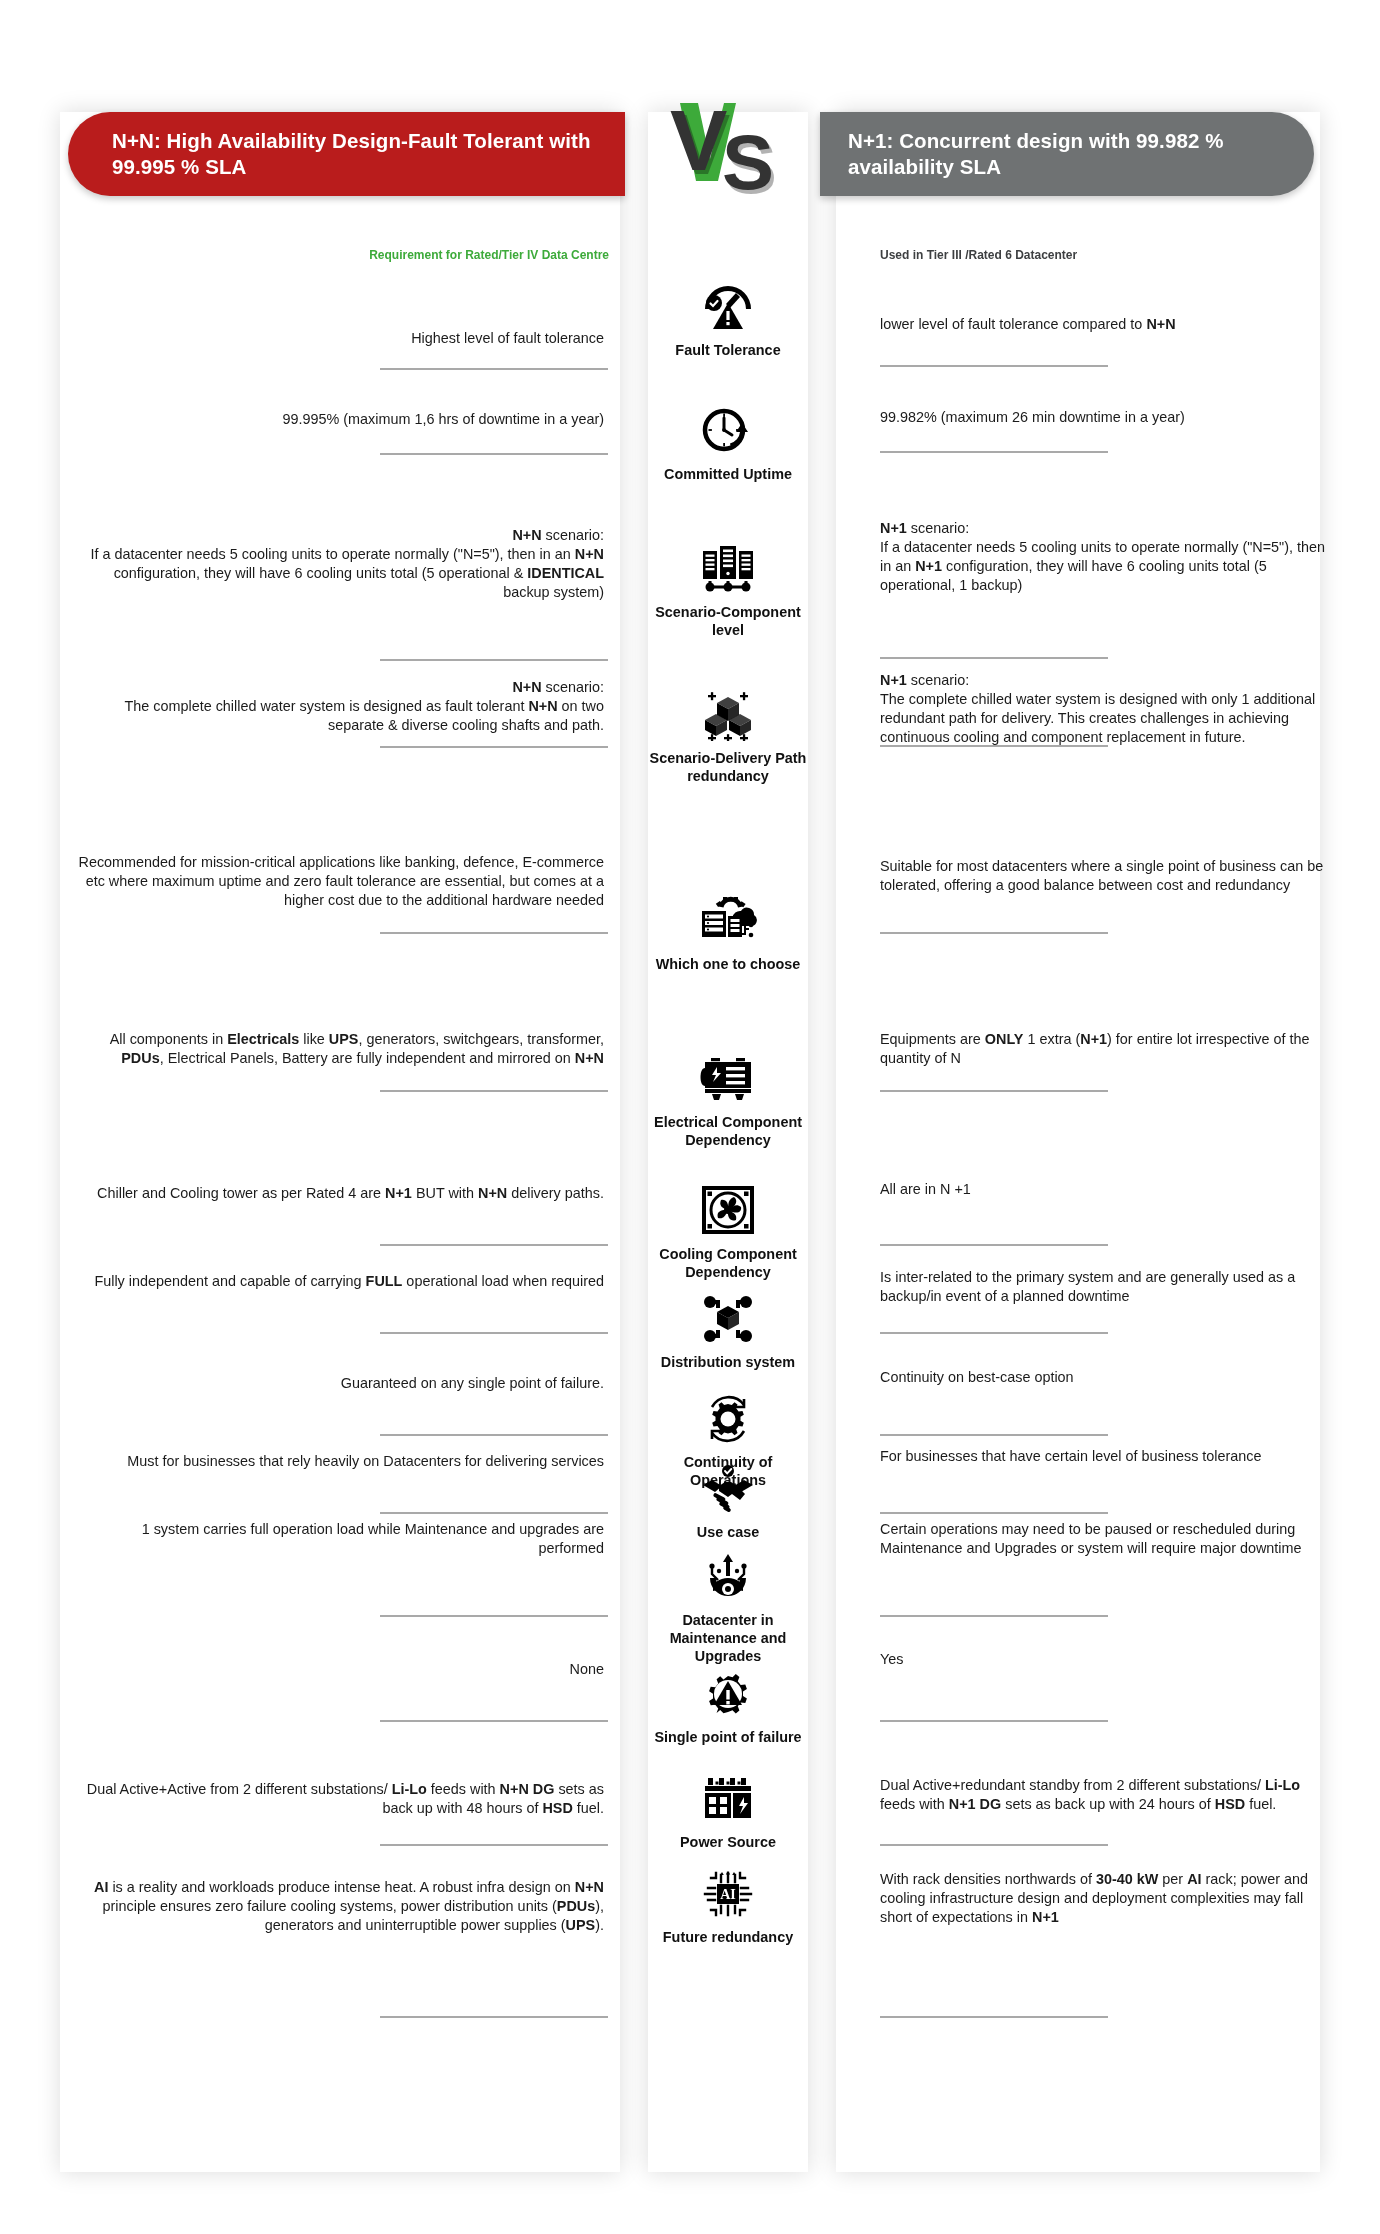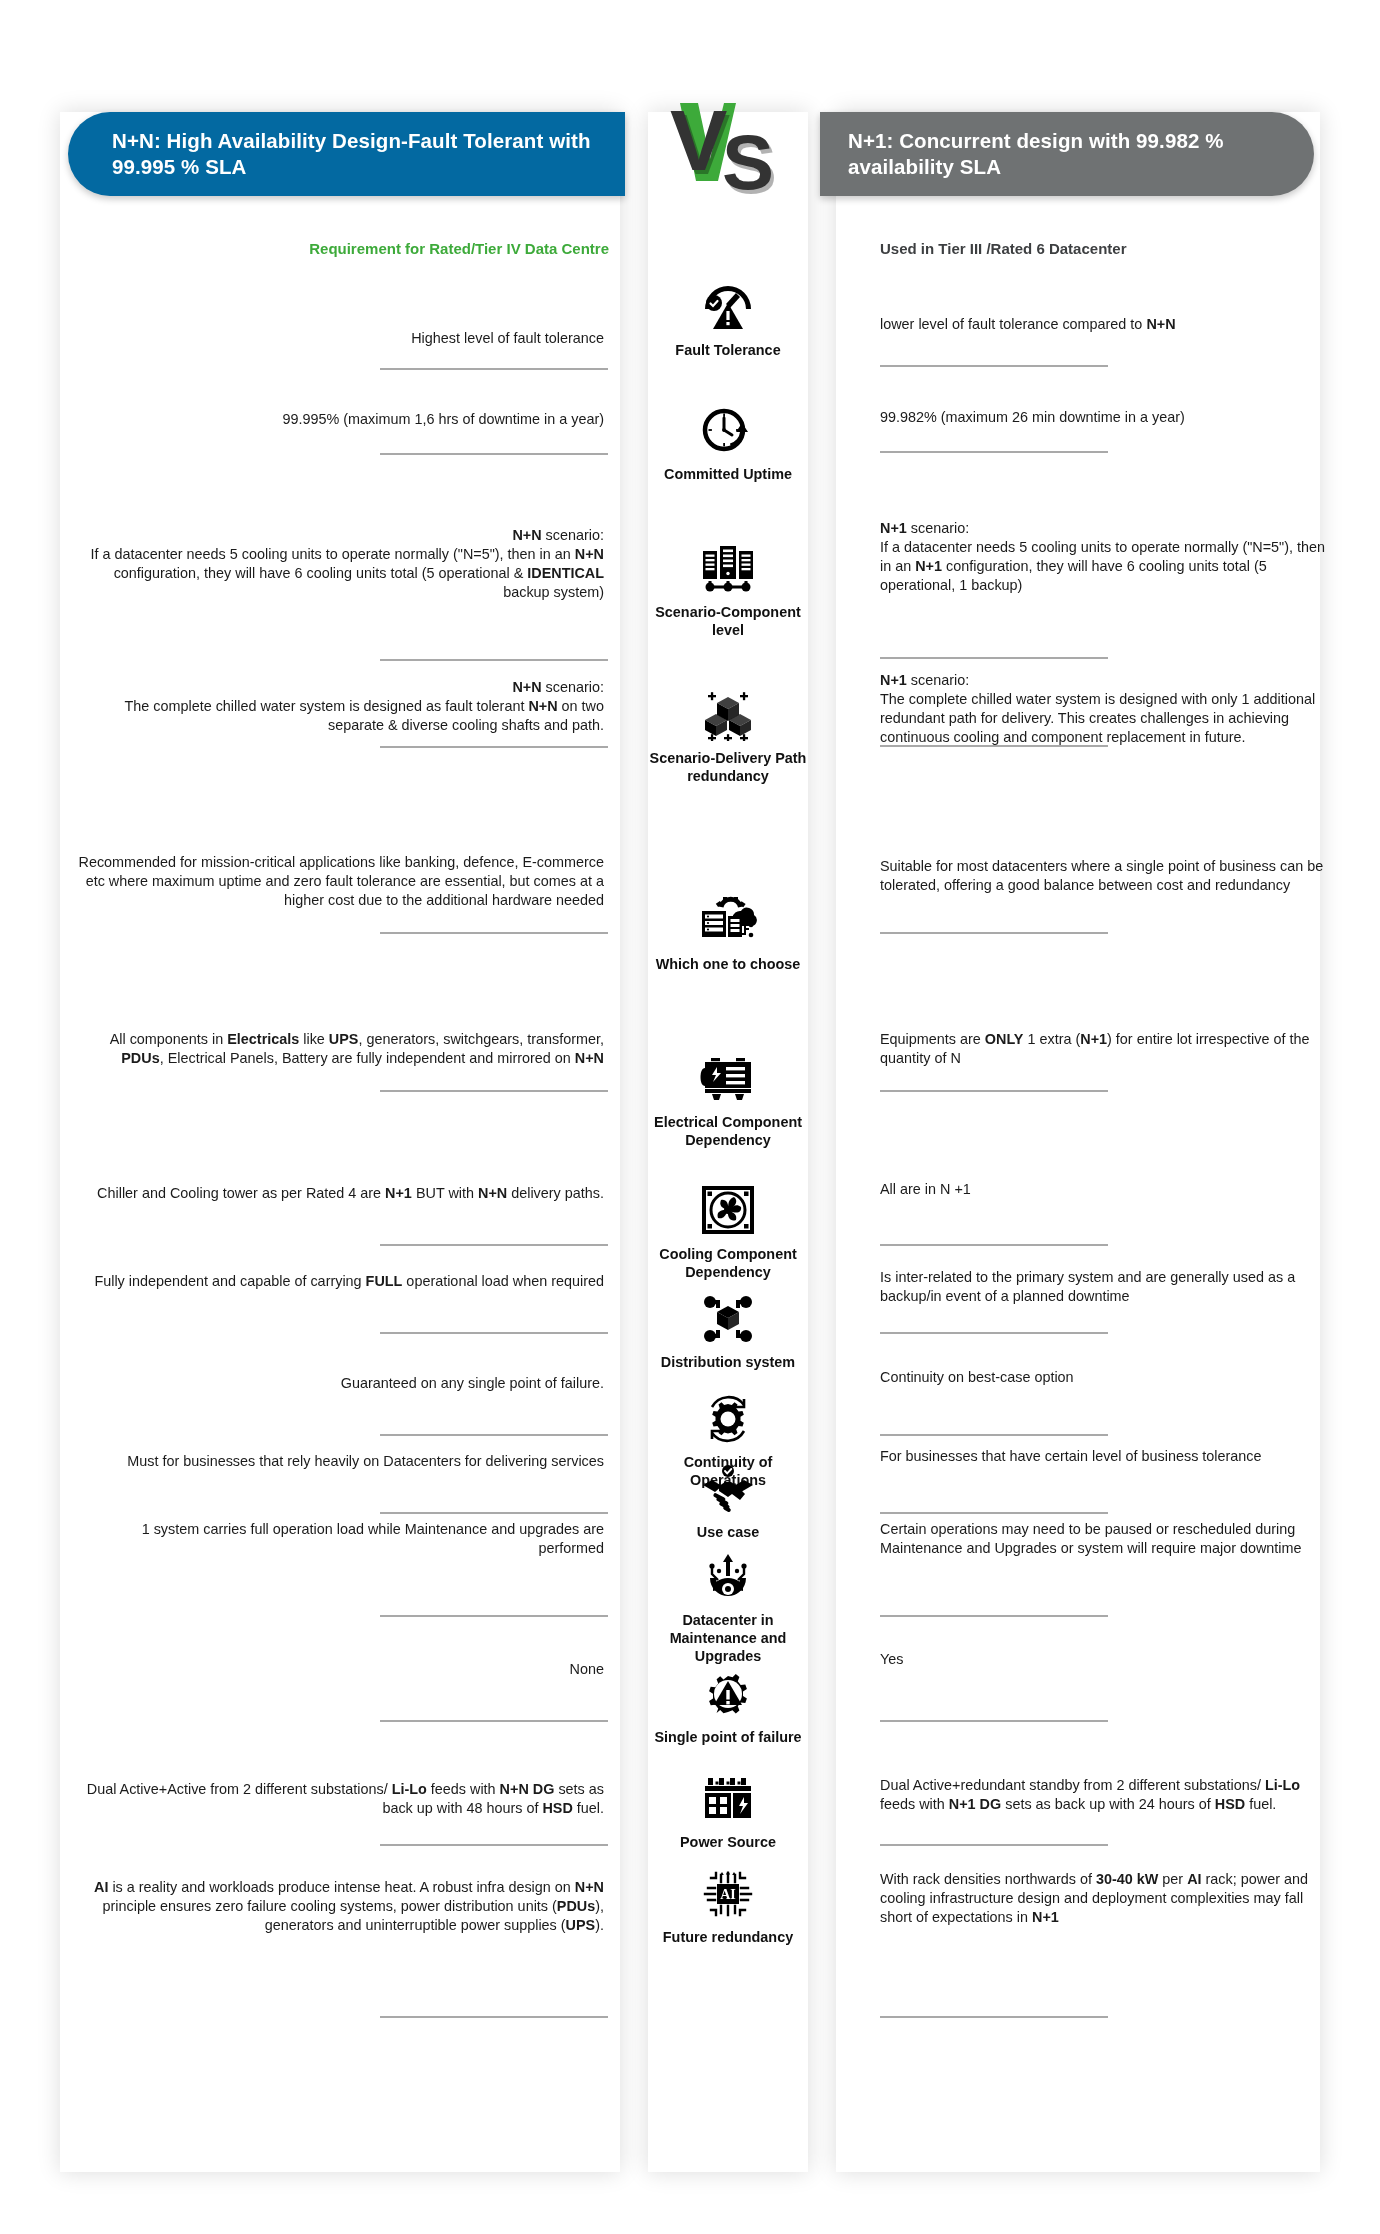--- a/index.html
+++ b/index.html
@@ -44,37 +44,37 @@
     color: #ffffff;
     font-weight: bold;
     font-size: 20.5px;
     line-height: 1.28;
     letter-spacing: 0.1px;
     box-shadow: 0 3px 7px rgba(0,0,0,0.22);
   }
   .header-left {
     left: 68px;
     width: 557px;
-    background: #0369a1;
+    background: #b91c1c;
     border-radius: 42px 0 0 42px;
     padding: 0 18px 0 44px;
   }
   .header-right {
     left: 820px;
     width: 494px;
     background: #6f7273;
     border-radius: 0 42px 42px 0;
     padding: 0 44px 0 28px;
   }
 
   .subhead {
     position: absolute;
-    top: 240px;
+    top: 248px;
     font-weight: bold;
-    font-size: 15px;
+    font-size: 12px;
   }
   .subhead-left  { left: 68px; width: 545px; text-align: right; color: #3daa3a; padding-right: 4px;}
   .subhead-right { left: 880px; width: 440px; text-align: left; color: #3d3f41; }
 
   
   .vs {
     position: absolute;
     left: 648px;
     top: 92px;
     width: 160px;

